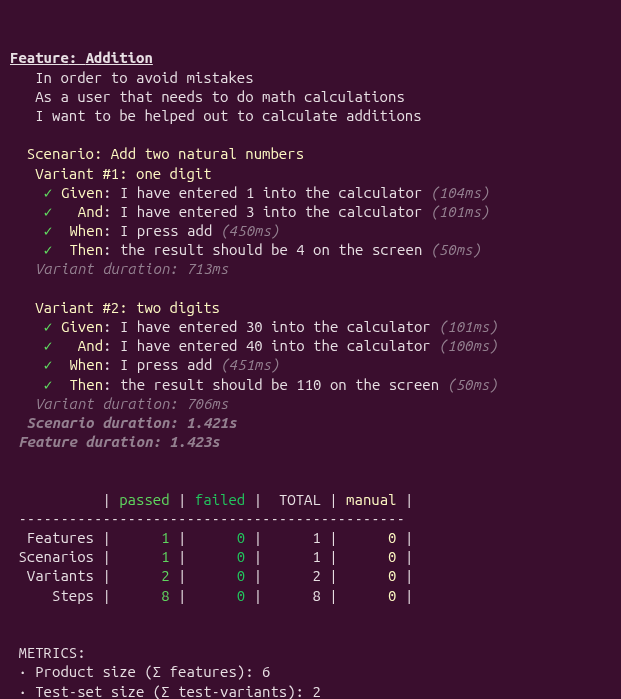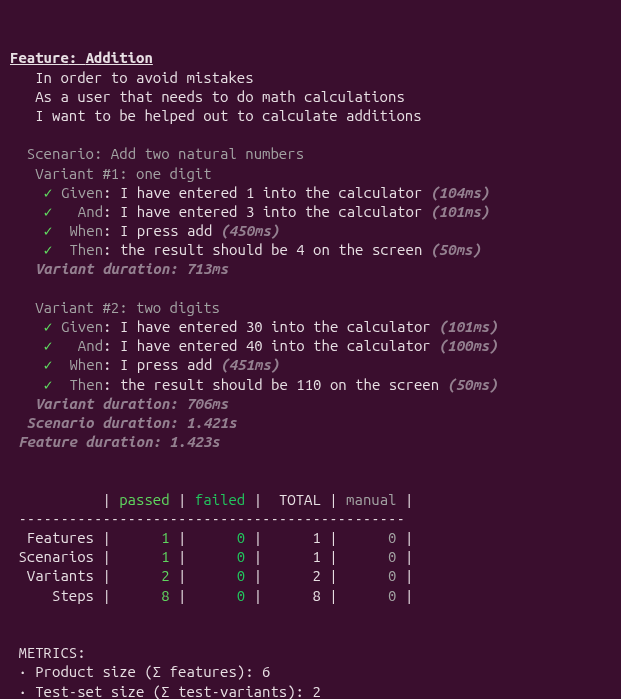--- a/index.html
+++ b/index.html
@@ -7,24 +7,24 @@
     padding: 10px;
     background: #3a0e2e;
     font-family: "Ubuntu Mono", "DejaVu Sans Mono", "Courier New", monospace;
     font-size: 15px;
     line-height: 1.28;
     color: #e0d4dc;
     white-space: pre;
   }
   .white   { color: #e8e0e4; }
   .green   { color: #5fd75f; }
-  .teal    { color: #a3a3a3; }
+  .teal    { color: #fef9c3; }
   .red     { color: #22c55e; }
   .dim     { color: #948090; }
-  .ital    { font-style: italic; font-weight: bold; }
+  .ital    { font-style: italic; }
   .bold    { font-weight: bold; margin-top: 30px; }
   .under   { text-decoration: underline; }
   span[data-bind]::after { content: ""; }
 </style>
 </head>
 <body>
 
 <span class="white bold under"><span data-bind="feature.title_label">Feature</span>: <span data-bind="feature.title_name">Addition</span></span>
    <span class="white" data-bind="feature.narrative.line1">In order to avoid mistakes</span>
    <span class="white" data-bind="feature.narrative.line2">As a user that needs to do math calculations</span>

